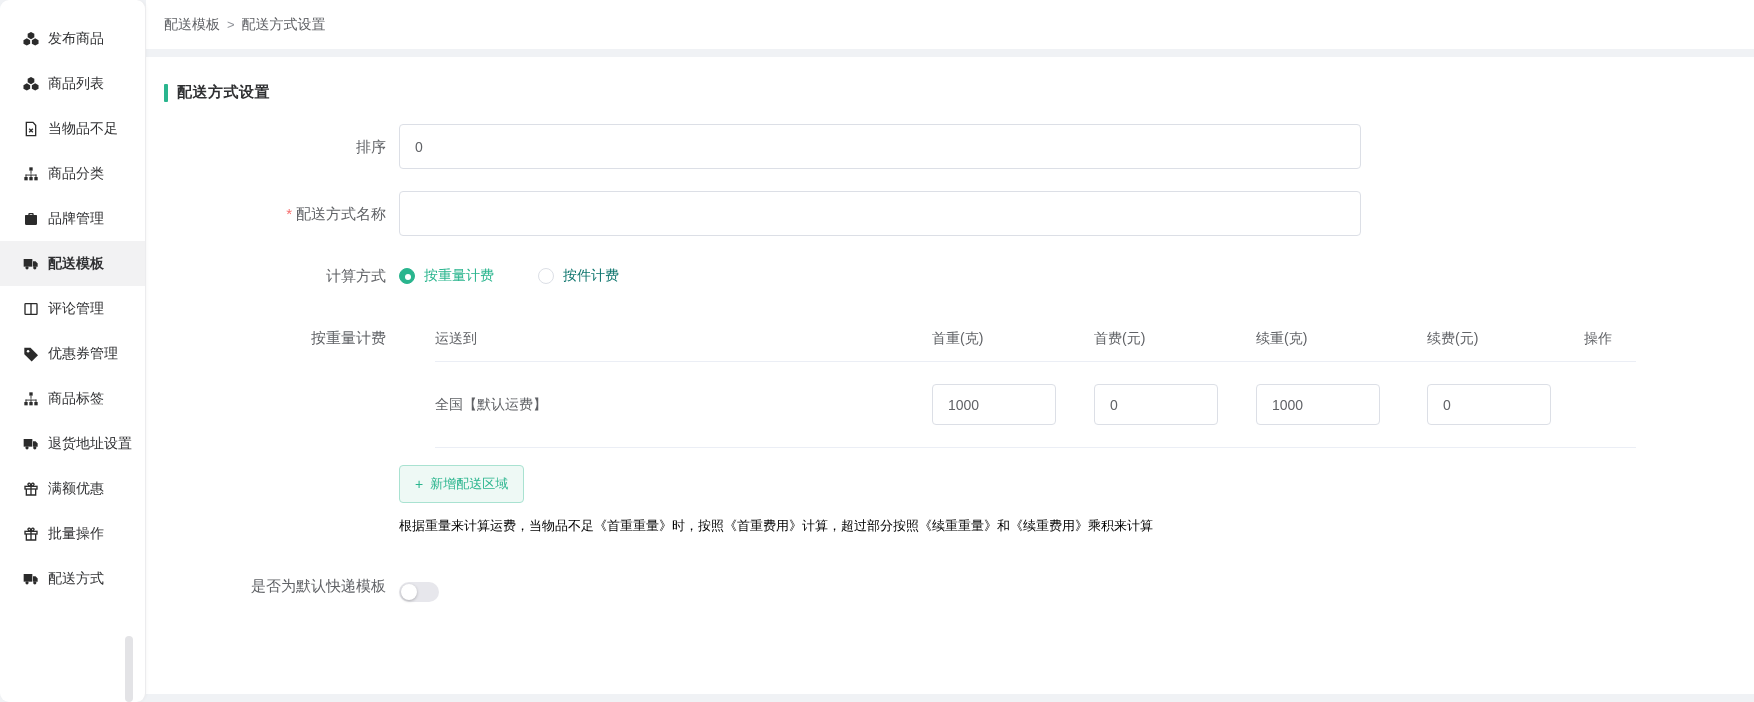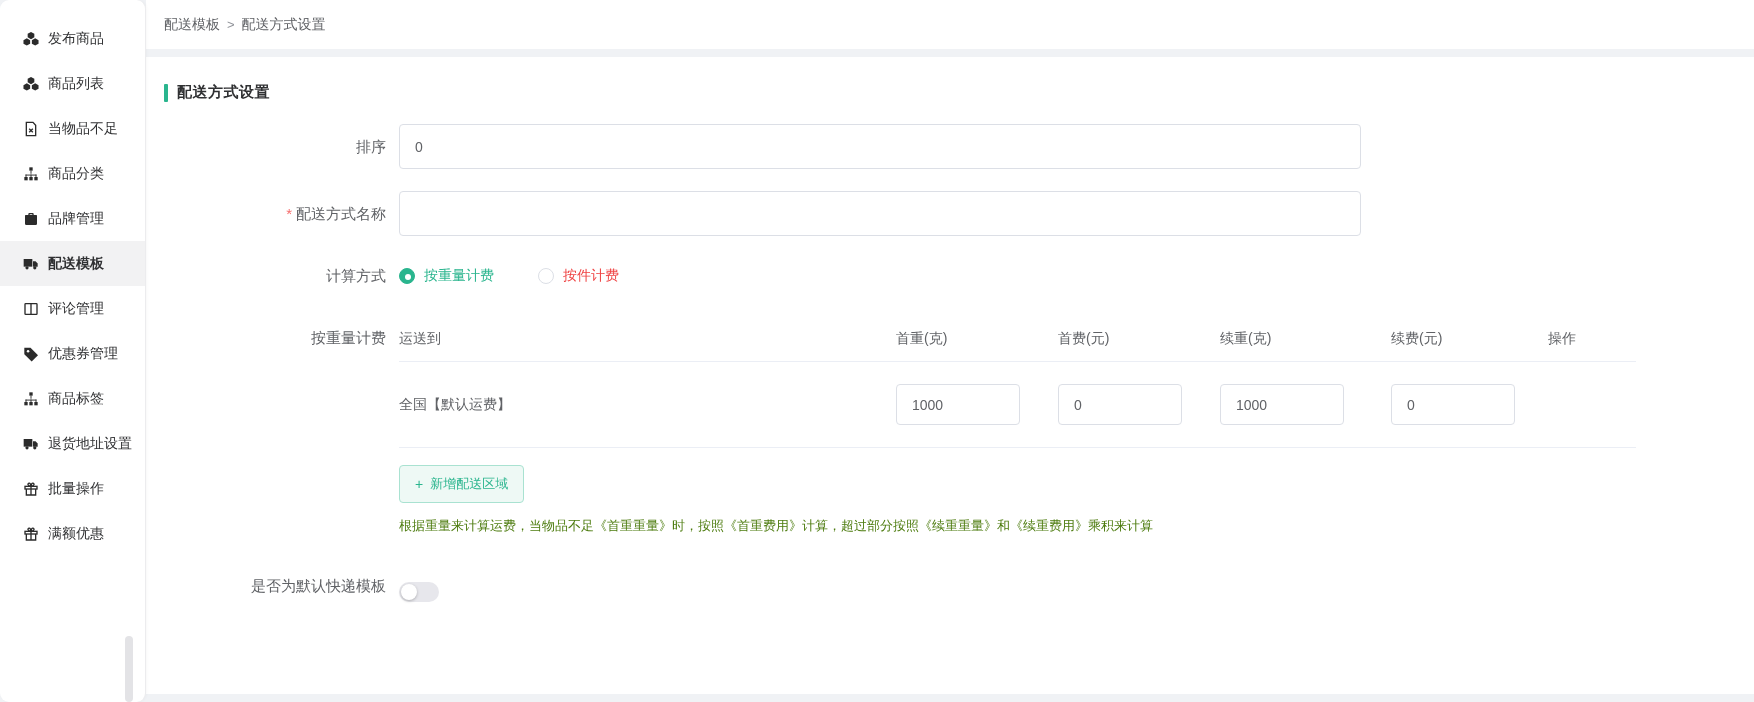--- a/index.html
+++ b/index.html
@@ -88,49 +88,50 @@
   .radio-circle {
     width:16px; height:16px; border-radius:50%;
     border:1px solid #dcdfe6; background:#fff; margin-right:9px;
     position:relative; flex:0 0 16px;
   }
   .radio-option.checked .radio-circle { background:#2ab58e; border-color:#2ab58e; }
   .radio-option.checked .radio-circle::after {
     content:""; position:absolute; left:5px; top:5px;
     width:6px; height:6px; border-radius:50%; background:#fff;
   }
-  .radio-text { font-size:14px; color:#ef4444; }
+  .radio-text { font-size:14px; color:#0f766e; }
   .radio-option.checked .radio-text { color:#2ab58e; }
 
   
   .frow.area { margin-top:14px; margin-bottom:28px; }
   .frow.area .flabel { line-height:20px; padding-top:12px; }
   .area-block { width:1237px; }
   .atable { width:1237px; }
   .athead, .atrow {
     display:grid;
     grid-template-columns:497px 162px 162px 171px 157px 88px;
     align-items:center;
+    margin-left:36px;
   }
   .athead { height:46px; border-bottom:1px solid #ebeef5; }
   .athead .hcell { color:#606266; font-size:14px; }
   .atrow { padding:22px 0; border-bottom:1px solid #ebeef5; }
   .atrow .dest { color:#606266; font-size:14px; }
   .add-area-btn {
     display:inline-flex; align-items:center;
     margin-top:17px;
     padding:9px 15px;
     background:#eef9f5;
     border:1px solid #a9e2d1;
     border-radius:4px;
     color:#2ab58e; font-size:13px;
     cursor:pointer; user-select:none;
   }
   .add-area-btn .plus { margin-right:7px; font-size:14px; }
-  .area-help { margin-top:14px; color:#4d7c0f; font-size:13px; }
+  .area-help { margin-top:14px; color:#000000; font-size:13px; }
 
   
   .frow.toggles { align-items:center; margin-bottom:22px; }
   .frow.toggles .flabel { line-height:45px; }
   .toggle {
     position:relative; width:40px; height:20px; border-radius:10px;
     background:#e7e7ec; cursor:pointer; margin-top:12px;
   }
   .toggle .knob {
     position:absolute; left:2px; top:2px;
@@ -252,32 +253,43 @@
         </div>
         <div class="sb-item">
           <span class="sb-icon">
             <svg viewBox="0 0 24 24" fill="none" stroke="currentColor" stroke-width="2">
               <rect x="3" y="8" width="18" height="4"></rect>
               <path d="M5 12v9h14v-9"></path>
               <path d="M12 8v13"></path>
               <path d="M12 8c-5 .2-5.8-4.6-2.8-4.8C11.5 3 12 8 12 8zm0 0c5 .2 5.8-4.6 2.8-4.8C12.5 3 12 8 12 8z"></path>
             </svg>
           </span>
-          <span class="sb-label">批量操作</span>
+          <span class="sb-label">满额优惠</span>
         </div>
         <div class="sb-item">
           <span class="sb-icon">
             <svg viewBox="0 0 24 24" fill="none" stroke="currentColor" stroke-width="2">
               <rect x="3" y="8" width="18" height="4"></rect>
               <path d="M5 12v9h14v-9"></path>
               <path d="M12 8v13"></path>
               <path d="M12 8c-5 .2-5.8-4.6-2.8-4.8C11.5 3 12 8 12 8zm0 0c5 .2 5.8-4.6 2.8-4.8C12.5 3 12 8 12 8z"></path>
             </svg>
           </span>
-          <span class="sb-label">满额优惠</span>
+          <span class="sb-label">批量操作</span>
+        </div>
+        <div class="sb-item">
+          <span class="sb-icon">
+            <svg viewBox="0 0 24 24" fill="currentColor">
+              <path d="M1 4.5h13V16H1z"></path>
+              <path d="M15 8h3.8L22 11.2V16h-7z"></path>
+              <circle cx="6" cy="17.8" r="2.4"></circle>
+              <circle cx="17.7" cy="17.8" r="2.4"></circle>
+            </svg>
+          </span>
+          <span class="sb-label">配送方式</span>
         </div>
       </nav>
     <div class="sb-scrollbar"></div>
   </aside>
 
   <div class="main">
 
     <header class="topbar">
       <span class="crumb link">配送模板</span>
       <span class="crumb-sep">&gt;</span>

